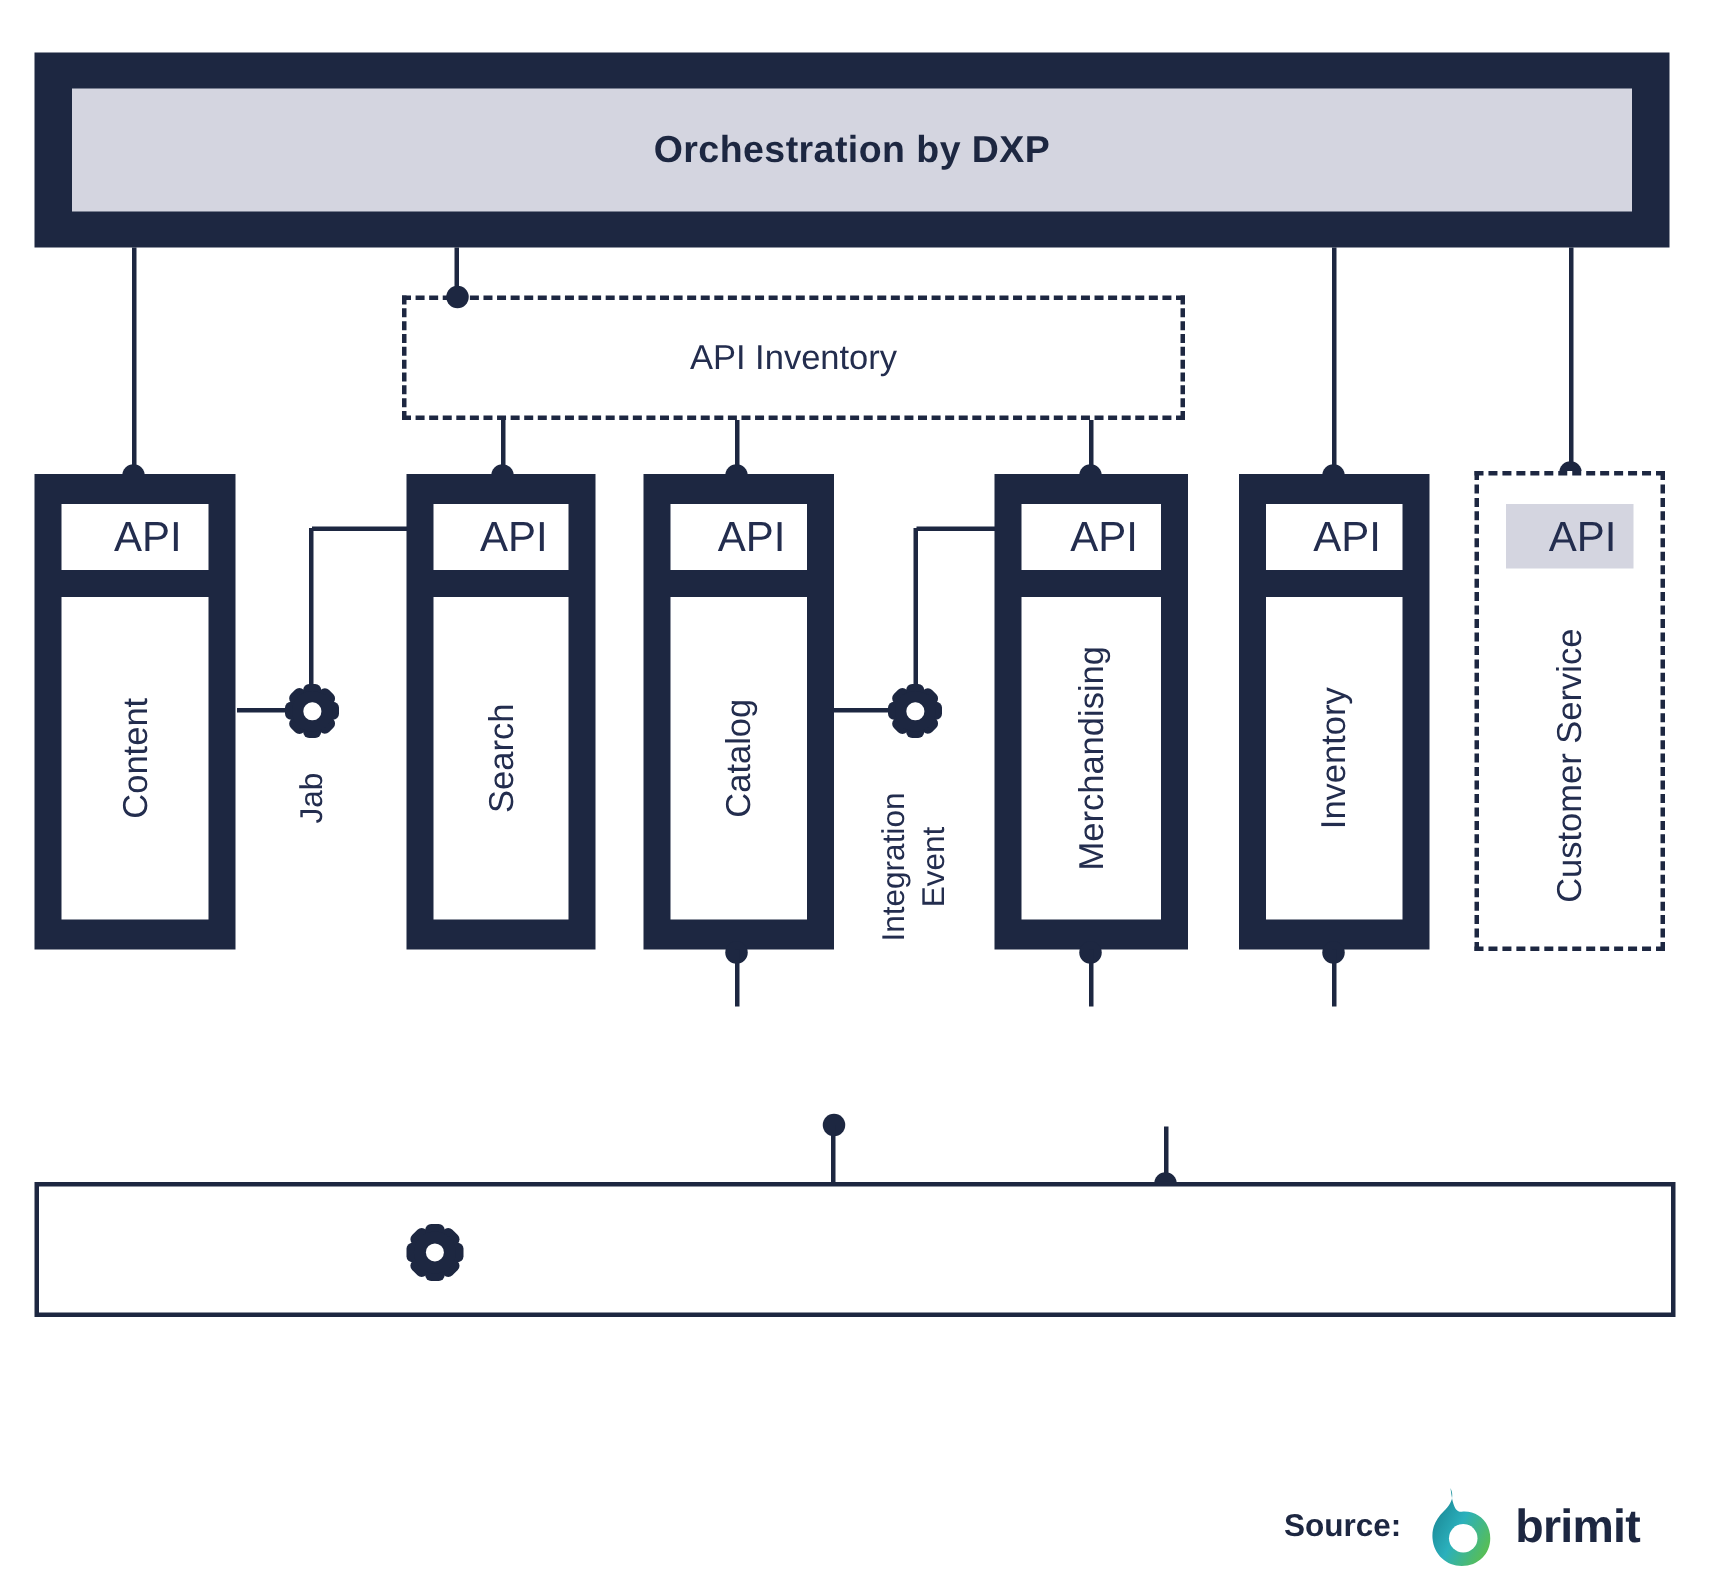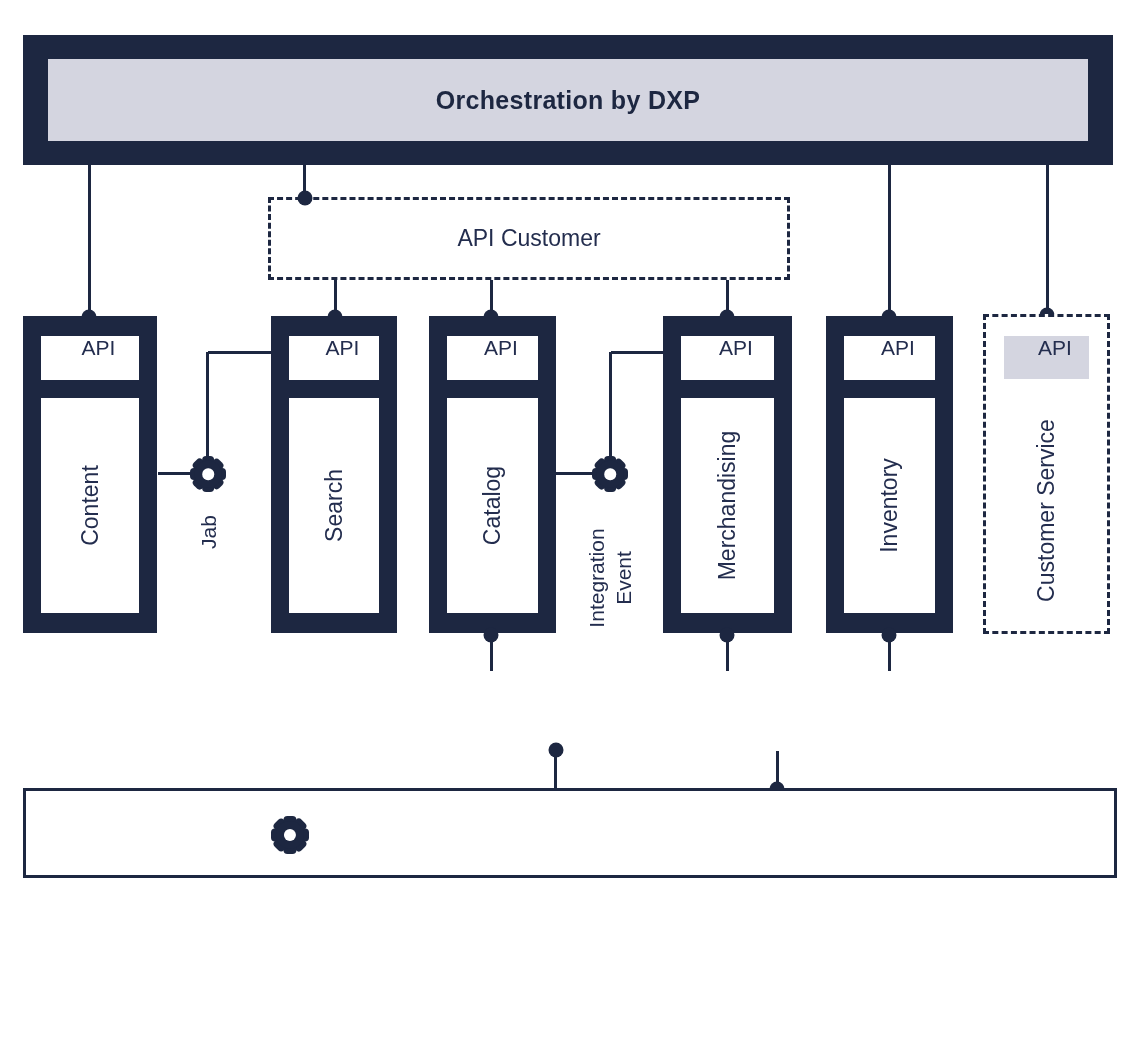--- a/index.html
+++ b/index.html
@@ -19,21 +19,21 @@
   .orch{position:absolute;left:23px;top:35px;width:1090px;height:130px;background:var(--navy);}
   .orch-inner{position:absolute;left:25px;top:24px;width:1040px;height:82px;background:var(--panel-gray);
     display:flex;align-items:center;justify-content:center;}
   .orch-inner span{font-size:25px;font-weight:bold;color:var(--navy);letter-spacing:.3px;}
   
   .dashed-box{position:absolute;border:3px dashed var(--navy);background:#fff;box-sizing:border-box;
     display:flex;align-items:center;justify-content:center;font-size:23px;}
   
   .svc{position:absolute;top:316px;height:317px;background:var(--navy);}
   .api-chip{position:absolute;left:18px;right:18px;top:20px;height:44px;background:#fff;
-    display:flex;justify-content:center;font-size:21px;padding-left:17px;}
+    display:flex;align-items:center;justify-content:center;font-size:28px;padding-left:17px;}
   .svc-body{position:absolute;left:18px;right:18px;top:82px;bottom:20px;background:#fff;
     display:flex;align-items:center;justify-content:center;}
   .svc-dashed{position:absolute;top:314px;height:320px;border:3px dashed var(--navy);background:#fff;box-sizing:border-box;}
   .svc-dashed .api-chip{background:var(--panel-gray);top:19px;height:43px;}
   .svc-dashed .svc-body{background:transparent;bottom:10px;}
   .vlabel{transform:rotate(-90deg);white-space:nowrap;font-size:23px;color:var(--text-navy);}
   .vwrap{position:absolute;display:flex;align-items:center;justify-content:center;}
   .pre{white-space:pre-line;text-align:center;line-height:27px;font-size:21px;}
   .jab{font-size:21px;}
   
@@ -64,21 +64,21 @@
       <span>Orchestration by DXP</span>
     </div>
   </div>
 
   <div class="seg" style="left:88px;top:165px;width:3px;height:153px;"></div>
   <div class="seg" style="left:303px;top:165px;width:3px;height:34px;"></div>
   <div class="seg" style="left:888px;top:165px;width:3px;height:152px;"></div>
   <div class="seg" style="left:1046px;top:165px;width:3px;height:150px;"></div>
 
   <div class="dashed-box" style="left:268px;top:197px;width:522px;height:83px;">
-    <span>API Customer</span>
+    <span>API Inventory</span>
   </div>
   <div class="dot" style="left:305px;top:198px;"></div>
 
   <div class="seg" style="left:334px;top:280px;width:3px;height:37px;"></div>
   <div class="seg" style="left:490px;top:280px;width:3px;height:37px;"></div>
   <div class="seg" style="left:726px;top:280px;width:3px;height:37px;"></div>
 
   <div class="dot" style="left:89px;top:317px;"></div>
   <div class="dot" style="left:335px;top:317px;"></div>
   <div class="dot" style="left:491px;top:317px;"></div>
@@ -185,14 +185,29 @@
       <i class="bar b0"></i>
         <i class="bar b45"></i>
         <i class="bar b90"></i>
         <i class="bar b135"></i>
         <i class="core"></i>
         <i class="hole"></i>
     </div>
 
   </div>
 
+  <div class="footer">
+    <span class="src">Source:</span>
+    <svg width="44" height="53" viewBox="0 0 44 53">
+      <defs>
+        <linearGradient id="brimitGrad" x1="0%" y1="10%" x2="100%" y2="80%">
+          <stop offset="0%" stop-color="#177E8C"></stop>
+          <stop offset="50%" stop-color="#2BB0BC"></stop>
+          <stop offset="100%" stop-color="#5CBF4D"></stop>
+        </linearGradient>
+      </defs>
+      <path d="M17 0 C 19.5 5.5 18 10 12.5 15.5 C 7 21 4.5 26.5 5 33.5 C 5.8 44.5 14.5 52 24.5 52 C 35.5 52 43.5 44 43.5 33.5 C 43.5 22.5 35 14.8 24.5 15.8 C 20.5 16.2 18.5 12.5 17 0 Z" fill="url(#brimitGrad)"></path>
+      <circle cx="25.5" cy="33.5" r="9.5" fill="#ffffff"></circle>
+    </svg>
+    <span class="brand">brimit</span>
+  </div>
 
 </div>
 
 </body></html>

